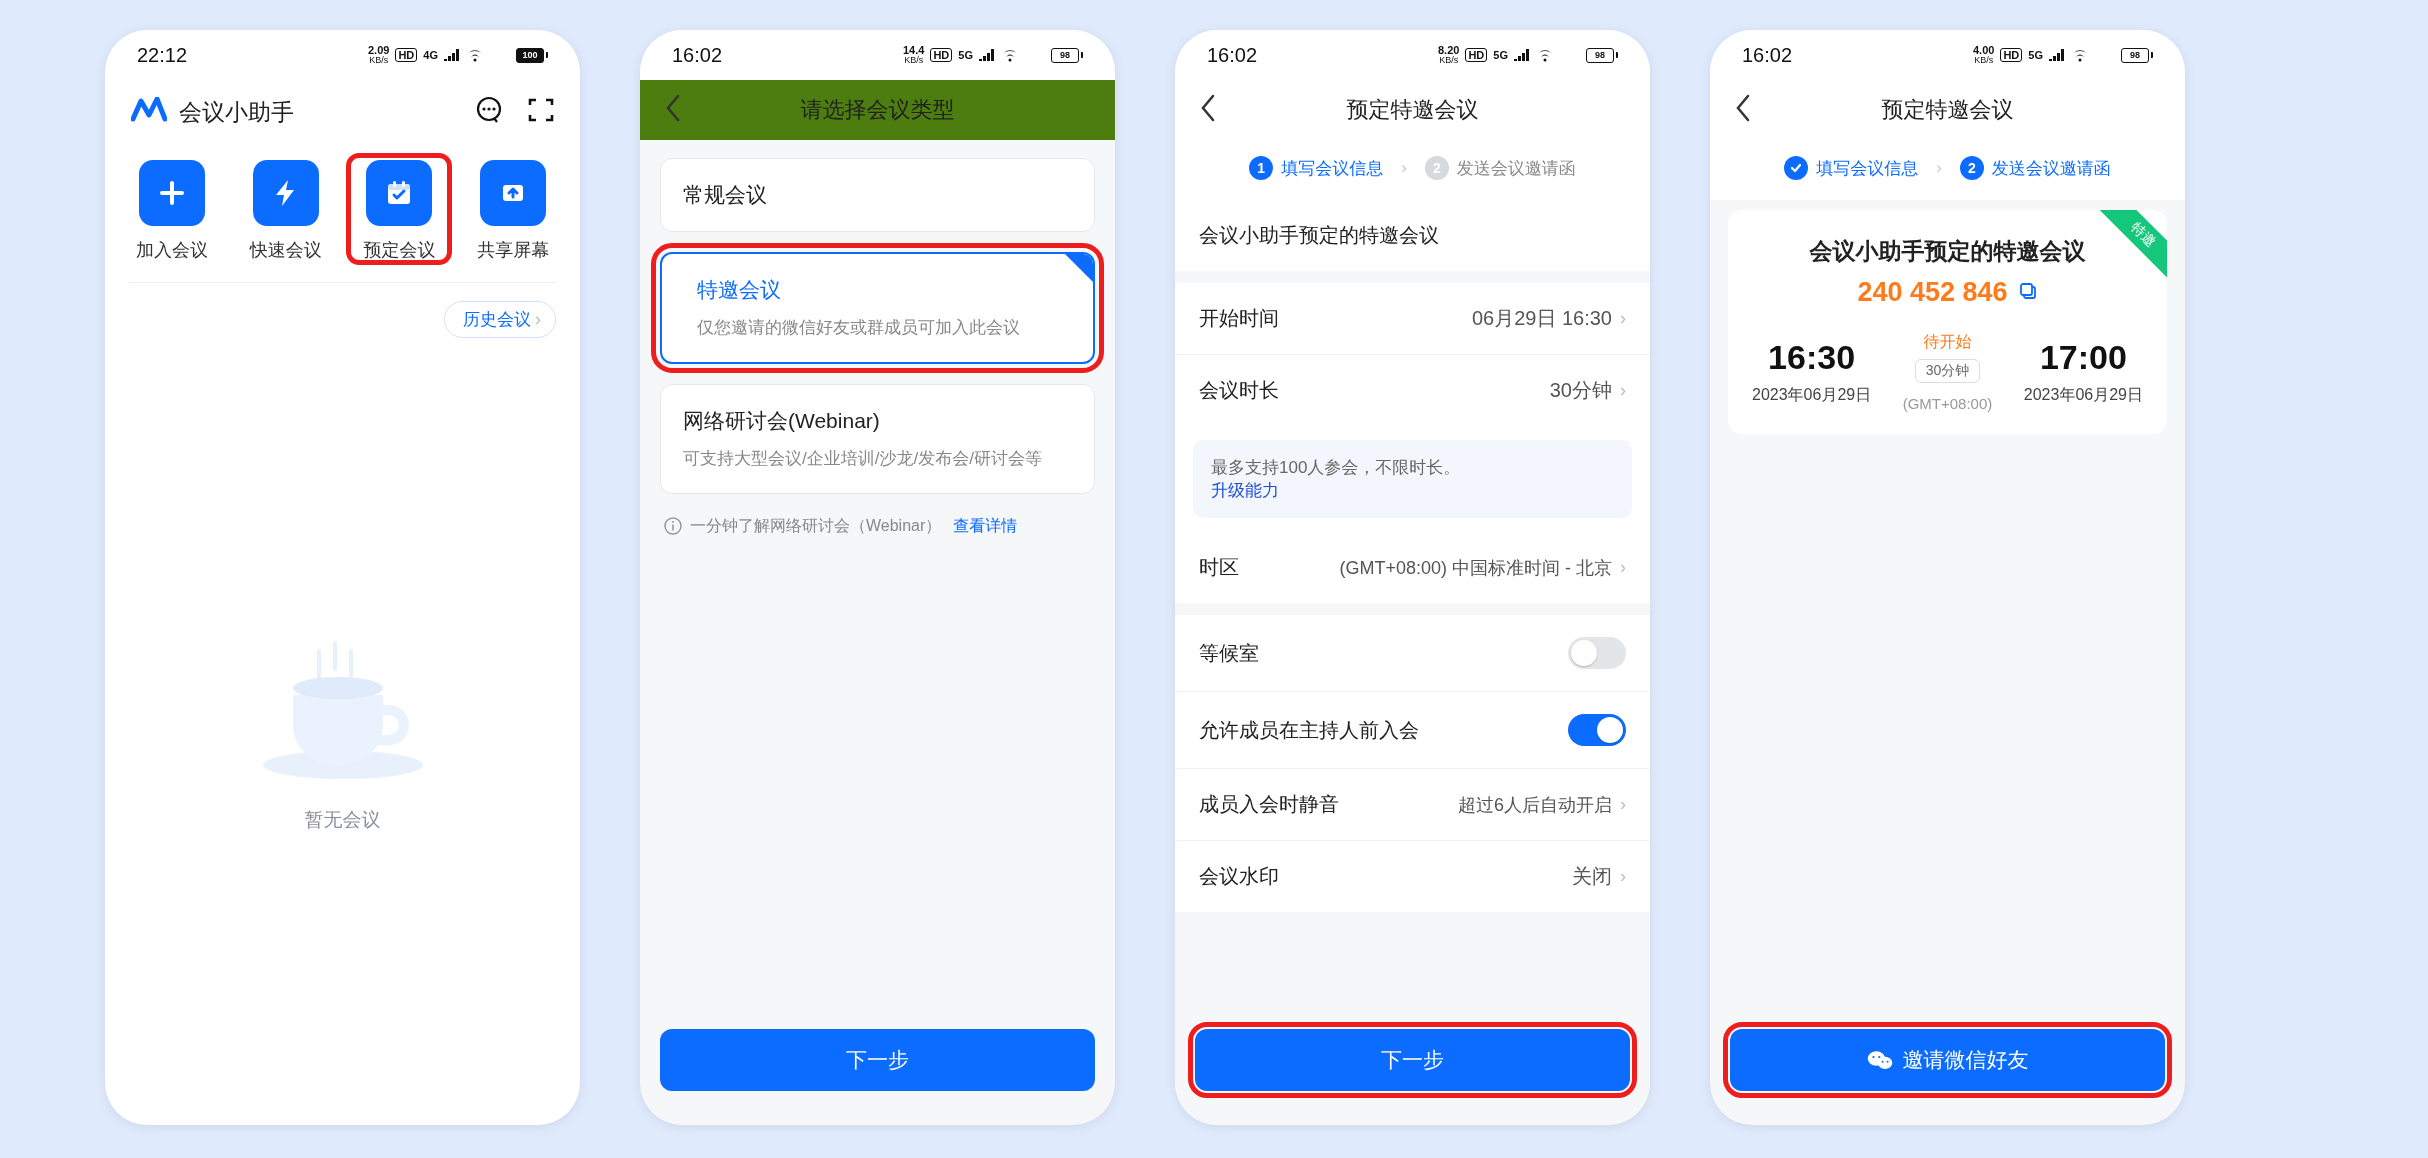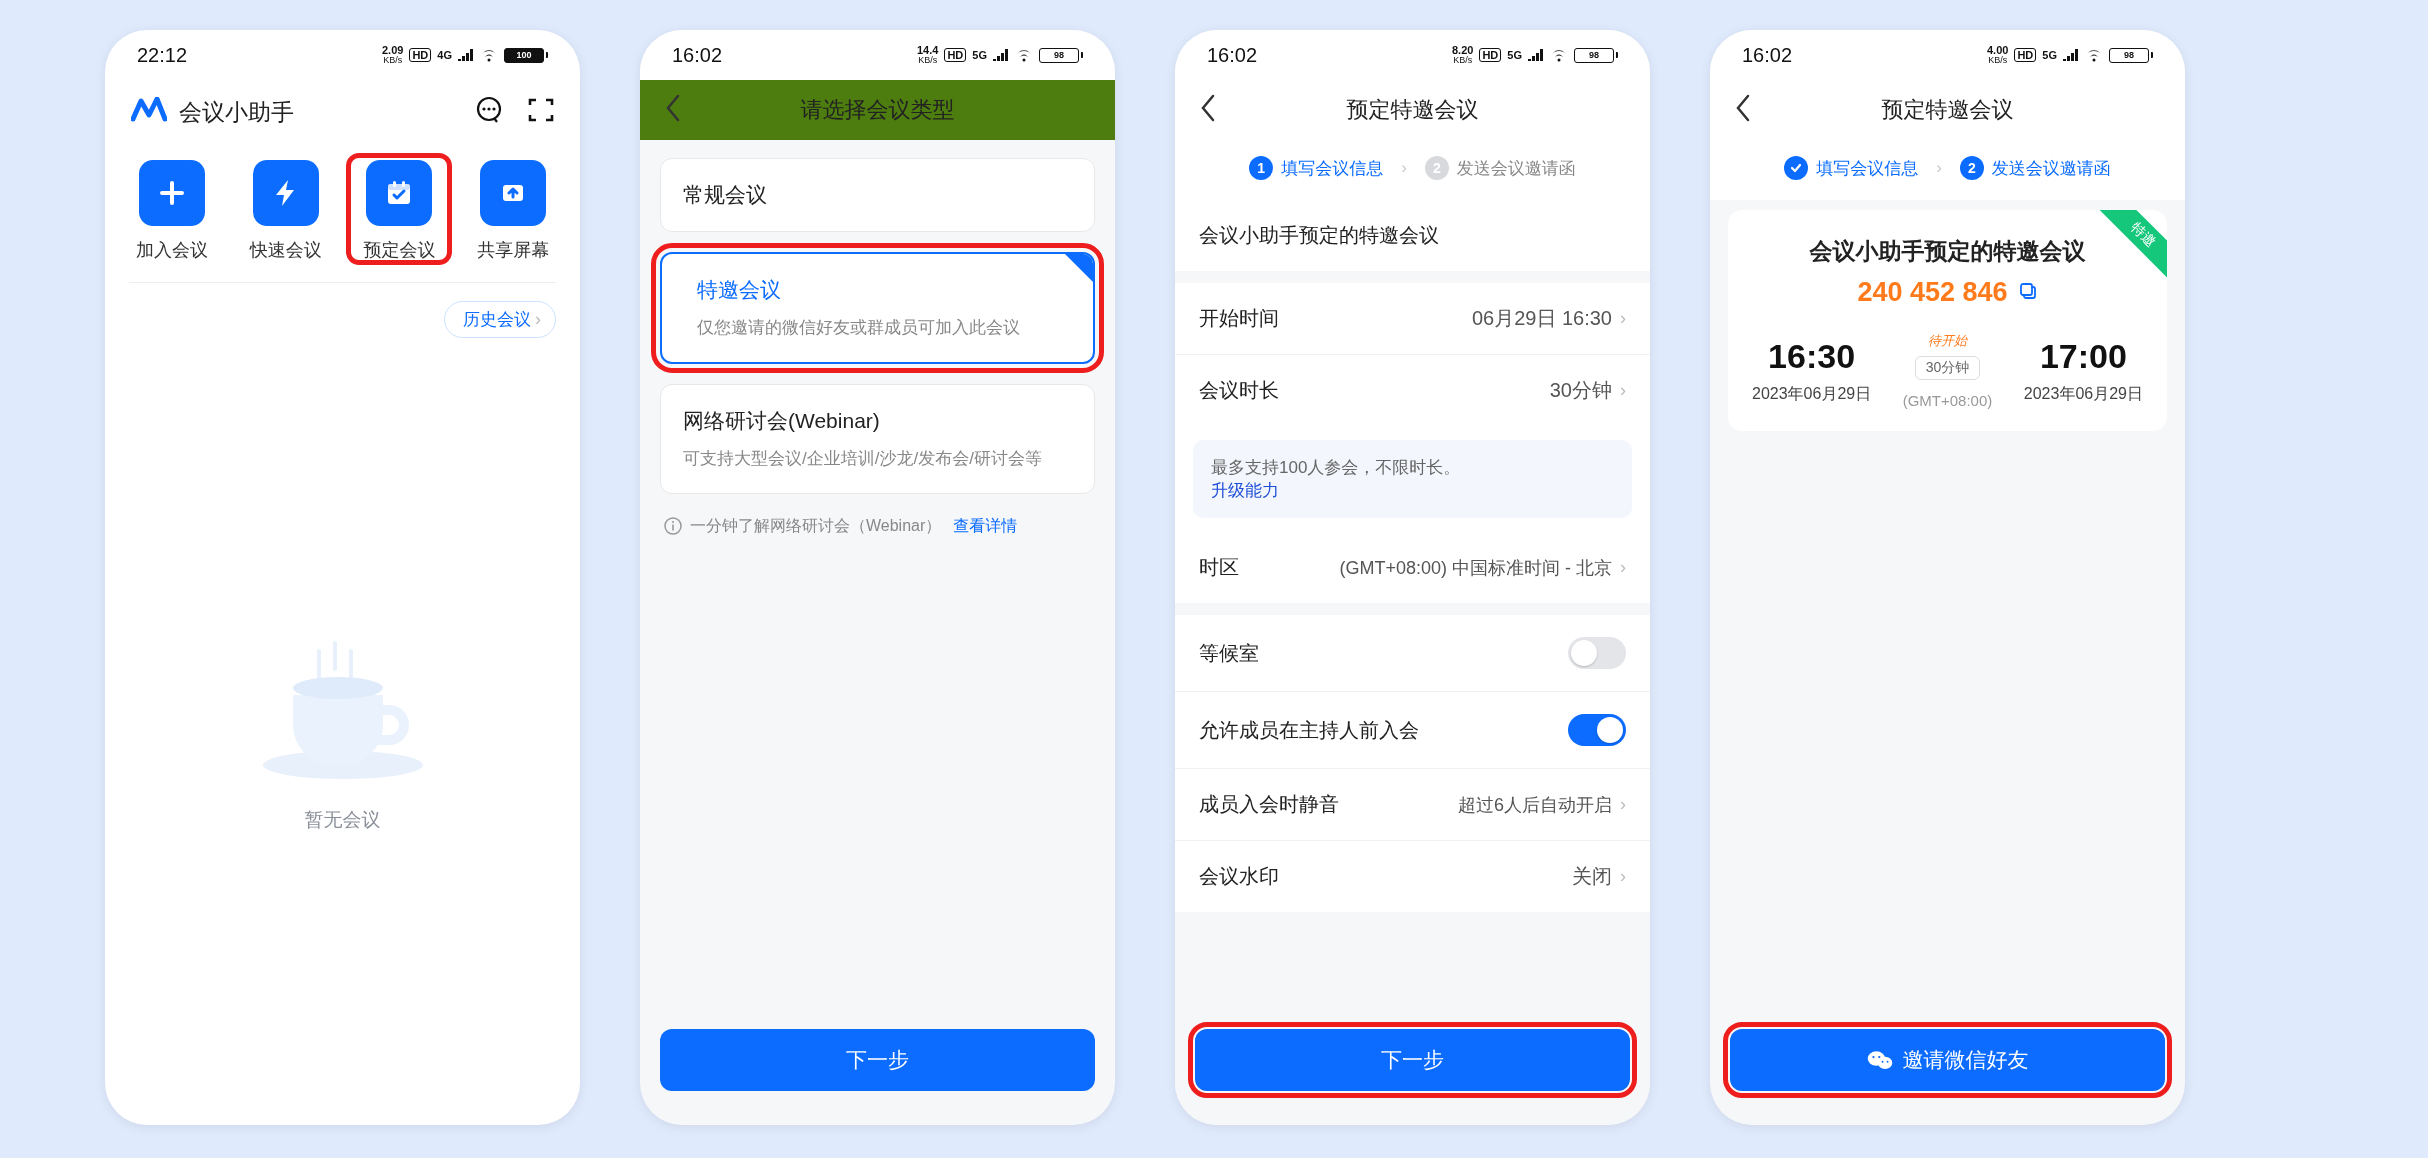--- a/index.html
+++ b/index.html
@@ -35,23 +35,23 @@
     font-weight: 500;
     color: #111;
     flex-shrink: 0;
   }
   .status-right { display: flex; align-items: center; gap: 6px; font-size: 11px; }
   .status-right svg { flex-shrink: 0; }
   .battery-box {
     display: inline-flex; align-items: center; gap: 2px;
   }
   .battery-rect {
-    width: 40px; height: 15px; border: 1.5px solid #111; border-radius: 3px;
+    width: 28px; height: 15px; border: 1.5px solid #111; border-radius: 3px;
     position: relative; display: flex; align-items: center; justify-content: center;
-    font-size: 9px; font-weight: 600;
+    font-size: 9px; font-weight: 600; margin-left: 26px;
   }
   .battery-rect.inv { background:#111; color:#fff; }
   .battery-tip { width:2px; height:6px; background:#111; border-radius:0 1px 1px 0; }
   
   .s1-head {
     display: flex; align-items: center; justify-content: space-between;
     padding: 12px 24px 18px;
   }
   .s1-logo { display: flex; align-items: center; gap: 10px; }
   .s1-logo-icon {
@@ -531,21 +531,21 @@
             <rect x="3" y="3" width="11" height="11" rx="2" stroke="#0b6cff" stroke-width="1.8" fill="#fff"></rect>
           </svg>
       </span>
     </div>
     <div class="s4-times">
       <div class="s4-time-col">
         <span class="s4-time-big">16:30</span>
         <span class="s4-time-date">2023年06月29日</span>
       </div>
       <div class="s4-mid">
-        <span style="color:#ff7a1a;font-size:13px;font-style:italic;">待开始</span>
+        <span style="color:#ff7a1a;font-size:16px;">待开始</span>
         <span class="s4-mid-dur">30分钟</span>
         <span class="s4-tz">(GMT+08:00)</span>
       </div>
       <div class="s4-time-col">
         <span class="s4-time-big">17:00</span>
         <span class="s4-time-date">2023年06月29日</span>
       </div>
     </div>
   </div>
 

